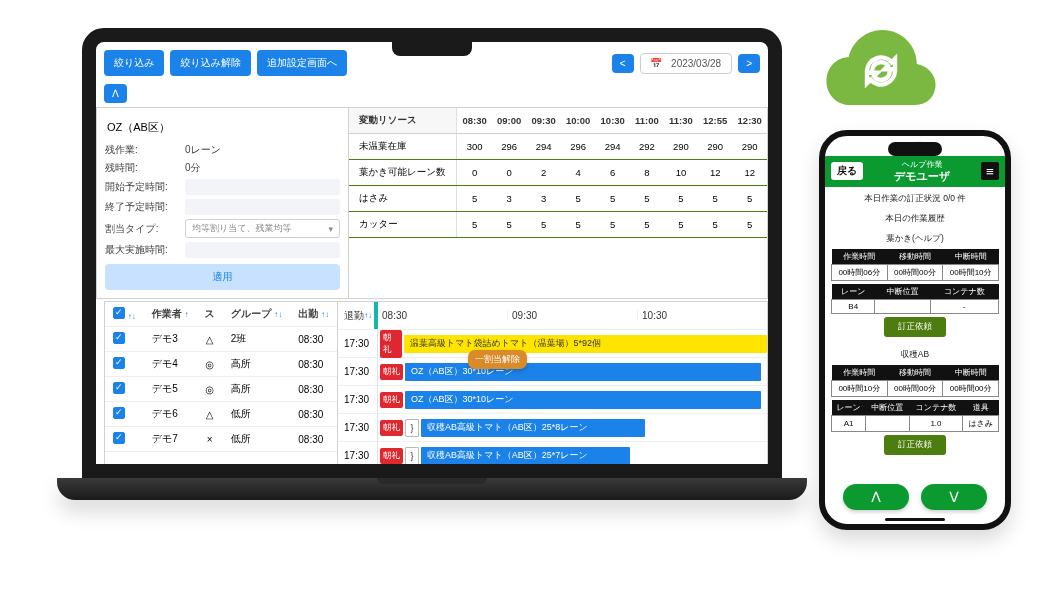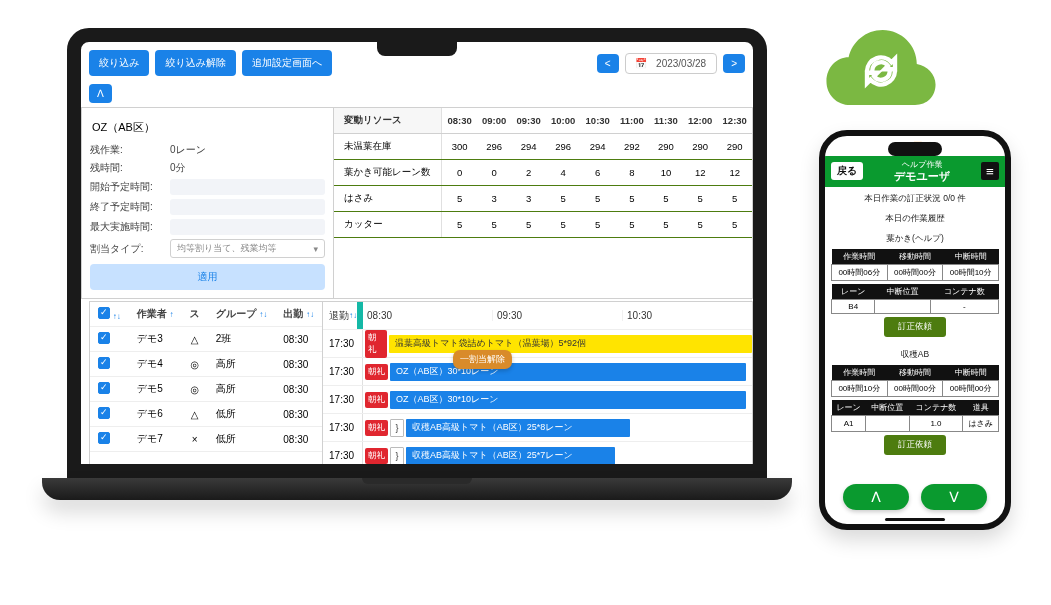--- a/index.html
+++ b/index.html
@@ -1,19 +1,19 @@
 <!DOCTYPE html>
 <html><head>
   <meta charset="utf-8">
   <style>
     * { box-sizing: border-box; margin: 0; padding: 0; }
     body { font-family: sans-serif; background: #fff; width: 1051px; height: 605px; position: relative; overflow: hidden; }
 
     
-    .laptop { position: absolute; left: 42px; top: 28px; width: 750px; height: 520px; }
+    .laptop { position: absolute; left: 57px; top: 28px; width: 750px; height: 520px; }
     .laptop-bezel { position: relative; width: 700px; height: 450px; margin: 0 auto; border: 14px solid #1a1a1a; border-radius: 22px 22px 0 0; background: #fff; overflow: hidden; }
     .laptop-base { width: 750px; height: 22px; background: linear-gradient(#3a3a3a,#1a1a1a); border-radius: 0 0 18px 18px; margin: 0 auto; position: relative; box-shadow: 0 12px 20px rgba(0,0,0,0.15); }
     .laptop-notch { position: absolute; top: 0; left: 50%; transform: translateX(-50%); width: 80px; height: 14px; background: #1a1a1a; border-radius: 0 0 8px 8px; z-index: 5; }
     .laptop-indent { position: absolute; top: 0; left: 50%; transform: translateX(-50%); width: 110px; height: 6px; background: #2a2a2a; border-radius: 0 0 8px 8px; }
 
     
     .screen { position: relative; width: 100%; height: 100%; font-size: 10px; overflow: hidden; }
     .toolbar { display: flex; gap: 6px; padding: 8px; align-items: center; }
     .btn-blue { background: #1a82e8; color: #fff; border: none; padding: 6px 10px; border-radius: 4px; font-size: 10px; cursor: pointer; }
     .btn-blue.sm { padding: 4px 8px; }
@@ -46,21 +46,21 @@
     .sched-left table, .sched-right table { border-collapse: collapse; }
     .sched-left th, .sched-left td { padding: 5px 8px; border-bottom: 1px solid #eee; font-size: 10px; white-space: nowrap; height: 18px; }
     .sched-left th { color: #444; font-weight: 600; }
     .cbx { appearance: none; width: 12px; height: 12px; border: 1px solid #1a82e8; border-radius: 2px; background: #1a82e8; position: relative; }
     .cbx::after { content: '✓'; color: #fff; font-size: 9px; position: absolute; left: 1px; top: -1px; }
     .sort-arr { color: #1a82e8; font-size: 8px; }
     .shape { display: inline-block; width: 10px; text-align: center; }
 
     .sched-right { flex: 1; position: relative; overflow: hidden; }
     .sched-right-header { display: flex; border-bottom: 1px solid #eee; height: 28px; align-items: center; font-size: 10px; color: #333; }
-    .sched-right-header .leave-col { width: 40px; padding-left: 6px; height: 100%; display: flex; align-items: center; border-right: 6px solid #14b8a6; }
+    .sched-right-header .leave-col { width: 40px; padding-left: 6px; height: 100%; display: flex; align-items: center; border-right: 4px solid #14b8a6; }
     .time-grid { flex: 1; position: relative; display: flex; }
     .time-grid .tick { flex: 1; padding-left: 4px; border-left: 1px solid #f0f0f0; }
     .time-grid .tick:first-child { border-left: none; }
     .sched-row { display: flex; height: 28px; align-items: center; border-bottom: 1px solid #eee; font-size: 10px; }
     .sched-row .leave-col { width: 40px; padding-left: 6px; height: 100%; display: flex; align-items: center; border-right: 1px solid #e0e0e0; }
     .sched-row .bar-area { flex: 1; position: relative; padding-left: 2px; display: flex; align-items: center; gap: 2px; }
     .badge-red { background: #e0262f; color: #fff; font-size: 8.5px; padding: 2px 3px; border-radius: 2px; }
     .bar { height: 18px; display: flex; align-items: center; padding: 0 6px; font-size: 9px; color: #333; border-radius: 1px; overflow: hidden; white-space: nowrap; }
     .bar.yellow { background: #ffe400; }
     .bar.blue { background: #1a82e8; color: #fff; }
@@ -141,46 +141,46 @@
             </div>
           <div class="row">
               <span class="lab">開始予定時間:</span>
               <div class="input-slot"></div>
             </div>
           <div class="row">
               <span class="lab">終了予定時間:</span>
               <div class="input-slot"></div>
             </div>
           <div class="row">
-              <span class="lab">最大実施時間:</span>
-              <div class="input-slot"></div>
-            </div>
-          <div class="row">
               <span class="lab">割当タイプ:</span>
             <div class="select-slot">
               <span>均等割り当て、残業均等</span>
               <span>▾</span>
             </div>
           </div>
+          <div class="row">
+              <span class="lab">最大実施時間:</span>
+              <div class="input-slot"></div>
+            </div>
           <button class="apply-btn">適用</button>
         </div>
 
         <div class="right-pane">
           <table class="res-table">
             <thead>
                 <tr id="res-head">
                   <th>変動リソース</th>
                   <th>08:30</th>
                   <th>09:00</th>
                   <th>09:30</th>
                   <th>10:00</th>
                   <th>10:30</th>
                   <th>11:00</th>
                   <th>11:30</th>
-                  <th>12:00</th>
+                  <th>12:55</th>
                   <th>12:30</th>
                 </tr>
               </thead>
             <tbody id="res-body">
                 <tr>
                   <td>未温葉在庫</td>
                   <td>300</td>
                   <td>296</td>
                   <td>294</td>
                   <td>296</td>

